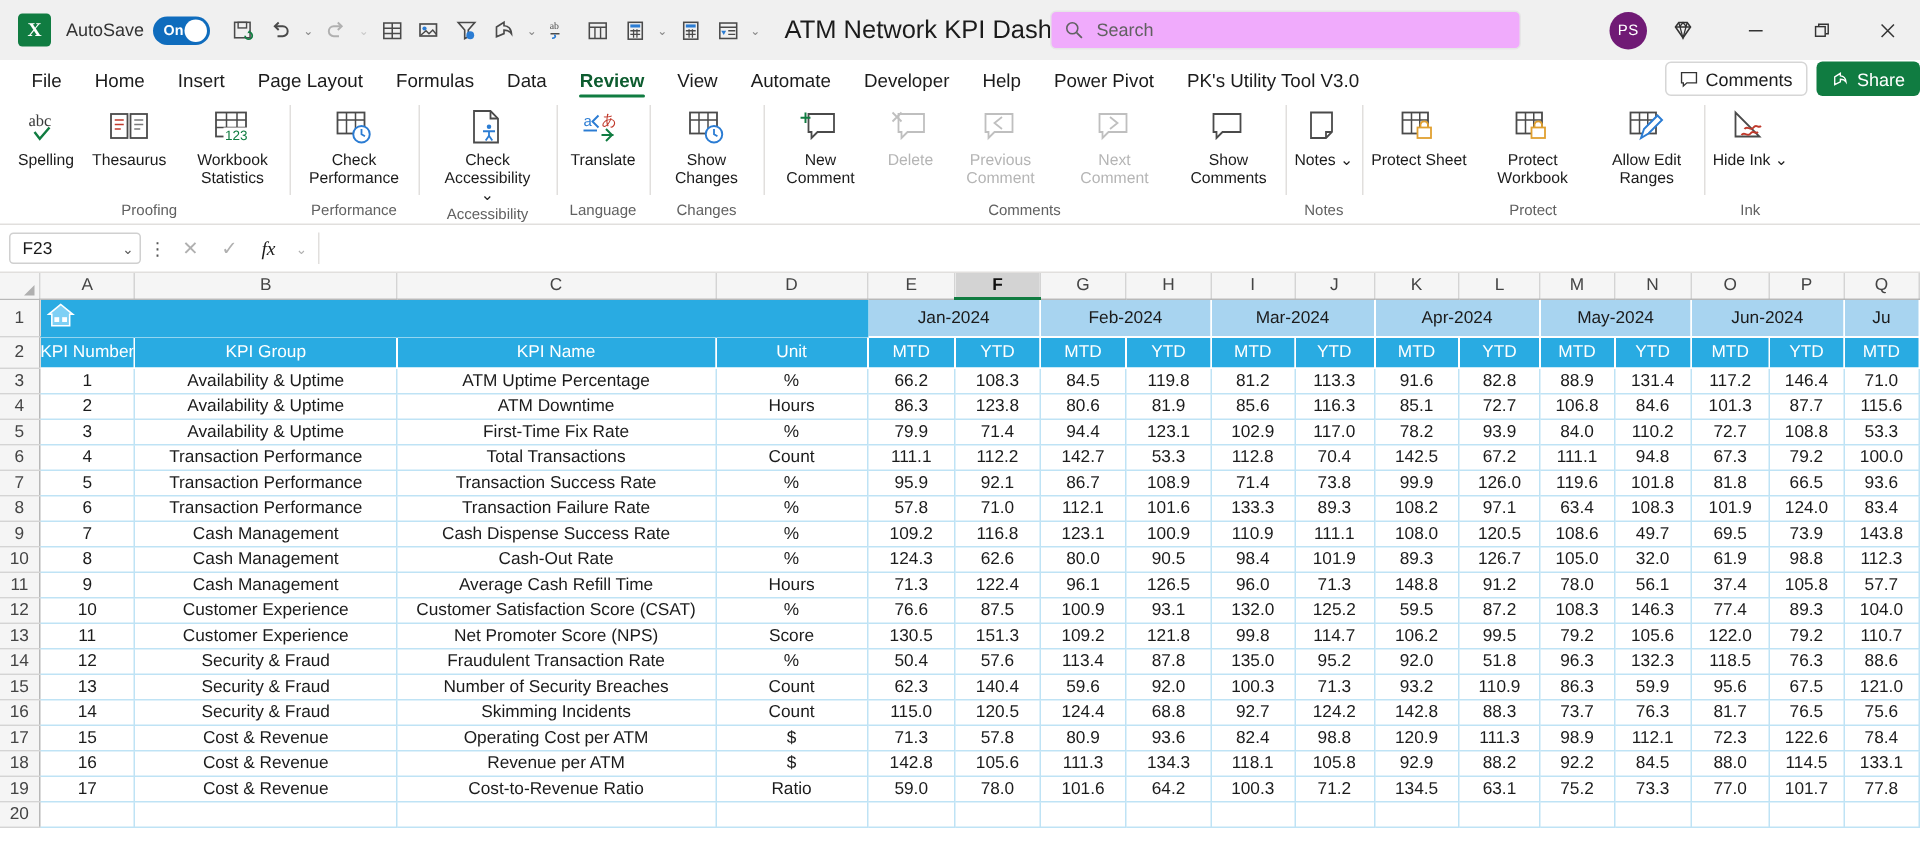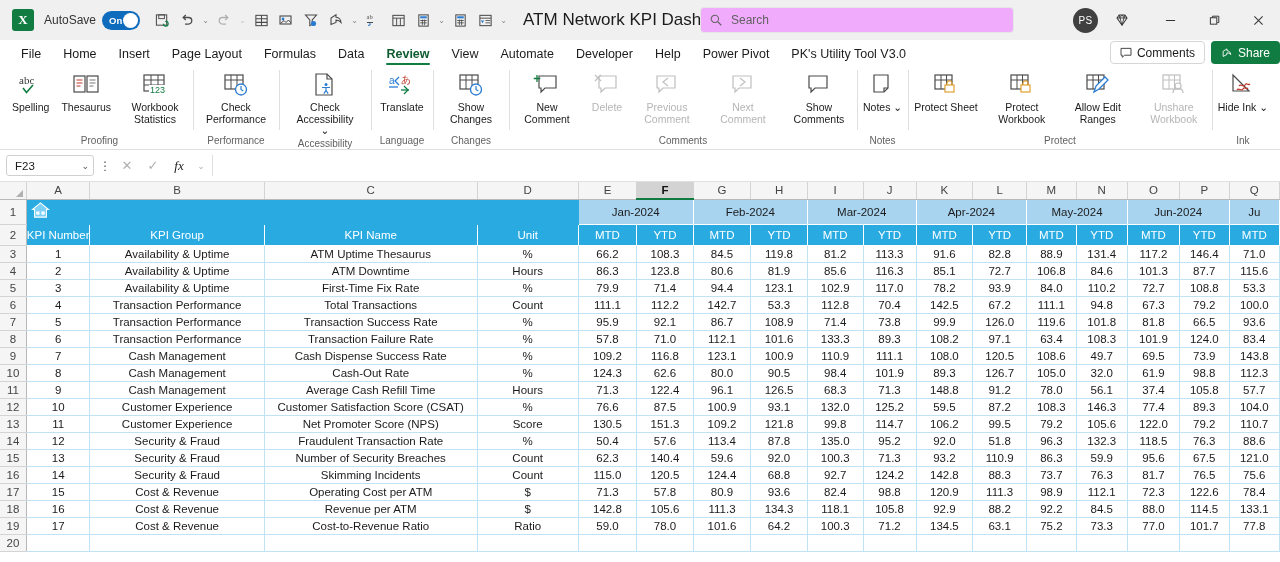--- a/index.html
+++ b/index.html
@@ -47,21 +47,21 @@
     margin-left:8px;font-size:12px;color:#1b1b1b;white-space:nowrap;
   }
   .searchbox{
     position:absolute;left:700px;top:7px;width:314px;height:26px;
     background:#f0abfc;border-radius:4px;display:flex;align-items:center;
     padding:0 8px;gap:8px;border:1px solid #e6e6e6;
   }
   .searchbox .ph{color:#616161;font-size:12px;}
   .tb-right{position:absolute;right:0;top:0;height:40px;display:flex;align-items:center;}
   .avatar{
-    width:25px;height:25px;border-radius:50%;background:#404040;color:#fff;
+    width:25px;height:25px;border-radius:50%;background:#701a75;color:#fff;
     font-size:10px;display:flex;align-items:center;justify-content:center;
     margin-right:16px;letter-spacing:.3px;
   }
   .diamond{margin-right:18px;color:#333;}
   .wbtn{width:44px;height:40px;display:flex;align-items:center;justify-content:center;color:#333;font-size:13px;}
 
   
   .tabbar{
     height:26px;background:#ffffff;display:flex;align-items:flex-end;
     padding-left:10px;position:relative;
@@ -566,32 +566,20 @@
       <div class="ritem" style="min-width:56px">
         <span class="ico">
           <svg width="28" height="26" viewBox="0 0 28 26">
               <rect x="3" y="3" width="17" height="14" fill="none" stroke="#4a4a4a" stroke-width="1.2"></rect>
               <path d="M3 8h17M9 3v14M14.5 3v14" stroke="#4a4a4a" stroke-width="1"></path>
               <path d="M10 20l2-6 9-9 3 3-9 9z" fill="#fff" stroke="#2b7cd3" stroke-width="1.3"></path>
             </svg>
         </span>
         <span class="lbl">Allow Edit
 Ranges</span>
-      </div>
-      <div class="ritem dis" style="min-width:52px">
-        <span class="ico">
-          <svg width="28" height="26" viewBox="0 0 28 26">
-              <rect x="3" y="3" width="17" height="14" fill="none" stroke="#4a4a4a" stroke-width="1.2"></rect>
-              <path d="M3 8h17M9 3v14M14.5 3v14" stroke="#4a4a4a" stroke-width="1"></path>
-              <circle cx="18" cy="14" r="3" fill="#fff" stroke="#4a4a4a" stroke-width="1.2"></circle>
-              <path d="M13 21c0-3 2.3-4.6 5-4.6s5 1.6 5 4.6" fill="none" stroke="#4a4a4a" stroke-width="1.2"></path>
-            </svg>
-        </span>
-        <span class="lbl">Unshare
-Workbook</span>
       </div>
     </div>
     <div class="rgroup-label">Protect</div>
   </div>
 
   <div class="rgroup">
     <div class="rgroup-items">
       <div class="ritem" style="min-width:44px">
         <span class="ico">
           <svg width="26" height="26" viewBox="0 0 26 26">
@@ -706,21 +694,21 @@
       <td class="hdr1">YTD</td>
       <td class="hdr1">MTD</td>
     </tr>
 
     </tbody>
       <tbody id="data-rows">
         <tr style="height: 17px;">
           <td class="rowhdr">3</td>
           <td class="cell ctr">1</td>
           <td class="cell ctr">Availability &amp; Uptime</td>
-          <td class="cell ctr">ATM Uptime Thesaurus</td>
+          <td class="cell ctr">ATM Uptime Percentage</td>
           <td class="cell ctr">%</td>
           <td class="cell num">66.2</td>
           <td class="cell num">108.3</td>
           <td class="cell num">84.5</td>
           <td class="cell num">119.8</td>
           <td class="cell num">81.2</td>
           <td class="cell num">113.3</td>
           <td class="cell num">91.6</td>
           <td class="cell num">82.8</td>
           <td class="cell num">88.9</td>
@@ -872,21 +860,21 @@
         <tr style="height: 17px;">
           <td class="rowhdr">11</td>
           <td class="cell ctr">9</td>
           <td class="cell ctr">Cash Management</td>
           <td class="cell ctr">Average Cash Refill Time</td>
           <td class="cell ctr">Hours</td>
           <td class="cell num">71.3</td>
           <td class="cell num">122.4</td>
           <td class="cell num">96.1</td>
           <td class="cell num">126.5</td>
-          <td class="cell num">68.3</td>
+          <td class="cell num">96.0</td>
           <td class="cell num">71.3</td>
           <td class="cell num">148.8</td>
           <td class="cell num">91.2</td>
           <td class="cell num">78.0</td>
           <td class="cell num">56.1</td>
           <td class="cell num">37.4</td>
           <td class="cell num">105.8</td>
           <td class="cell num">57.7</td>
         </tr>
         <tr style="height: 17px;">

